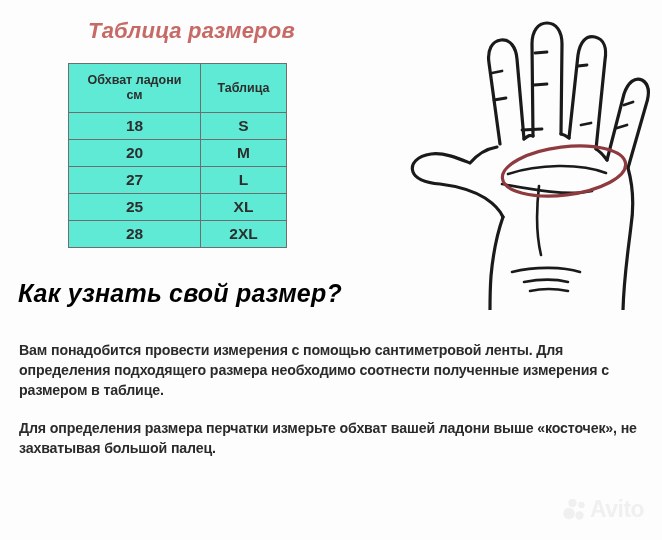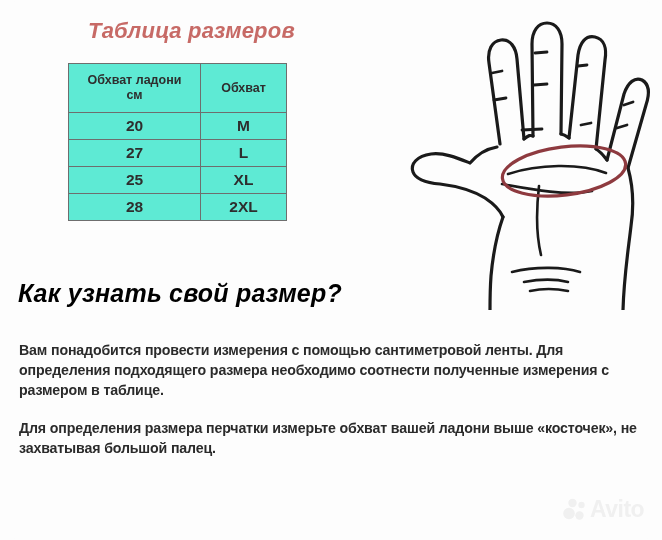--- a/index.html
+++ b/index.html
@@ -138,24 +138,28 @@
     <colgroup>
       <col class="col-left">
       <col class="col-right">
     </colgroup>
     <thead>
       <tr>
         <th>
           <span>Обхват ладони</span>
           <span class="hdr-l2">см</span>
         </th>
-        <th>Обхват</th>
+        <th>Таблица</th>
       </tr>
     </thead>
     <tbody>
+      <tr>
+        <td>18</td>
+        <td>S</td>
+      </tr>
       <tr>
         <td>20</td>
         <td>M</td>
       </tr>
       <tr>
         <td>27</td>
         <td>L</td>
       </tr>
       <tr>
         <td>25</td>

